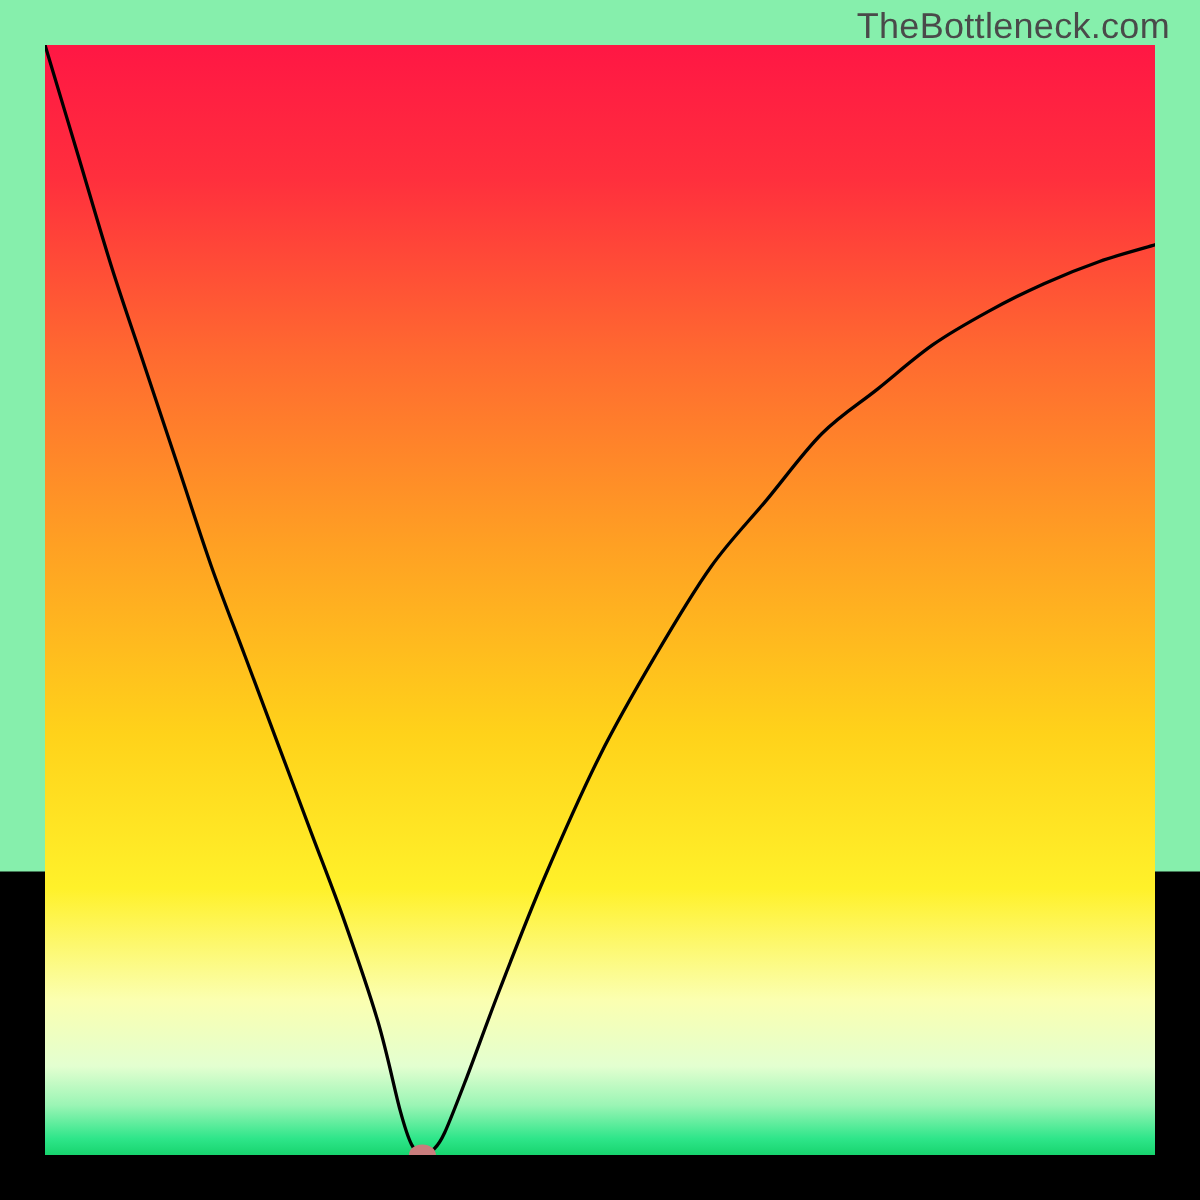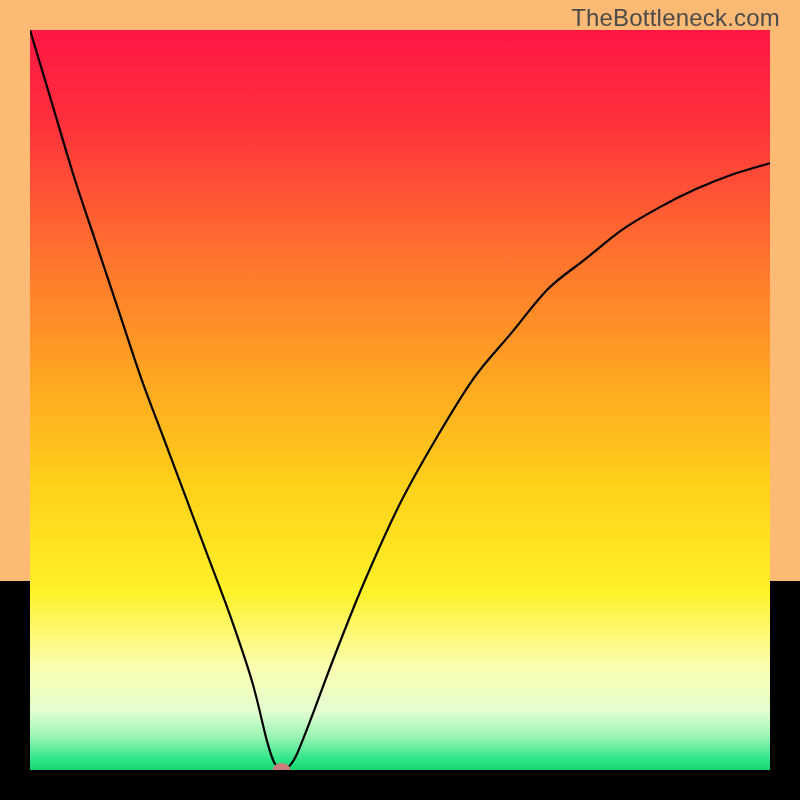--- a/index.html
+++ b/index.html
@@ -8,21 +8,21 @@
     width: 800px;
     height: 800px;
     overflow: hidden;
     background: #000;
     font-family: Arial, Helvetica, sans-serif;
   }
   .frame {
     position: relative;
     width: 800px;
     height: 581px;
-    background: #fdba74;
+    background: #86efac;
   }
   .plot-area {
     position: absolute;
     left: 30px;
     top: 30px;
     width: 740px;
     height: 740px;
   }
   .watermark {
     position: absolute;

